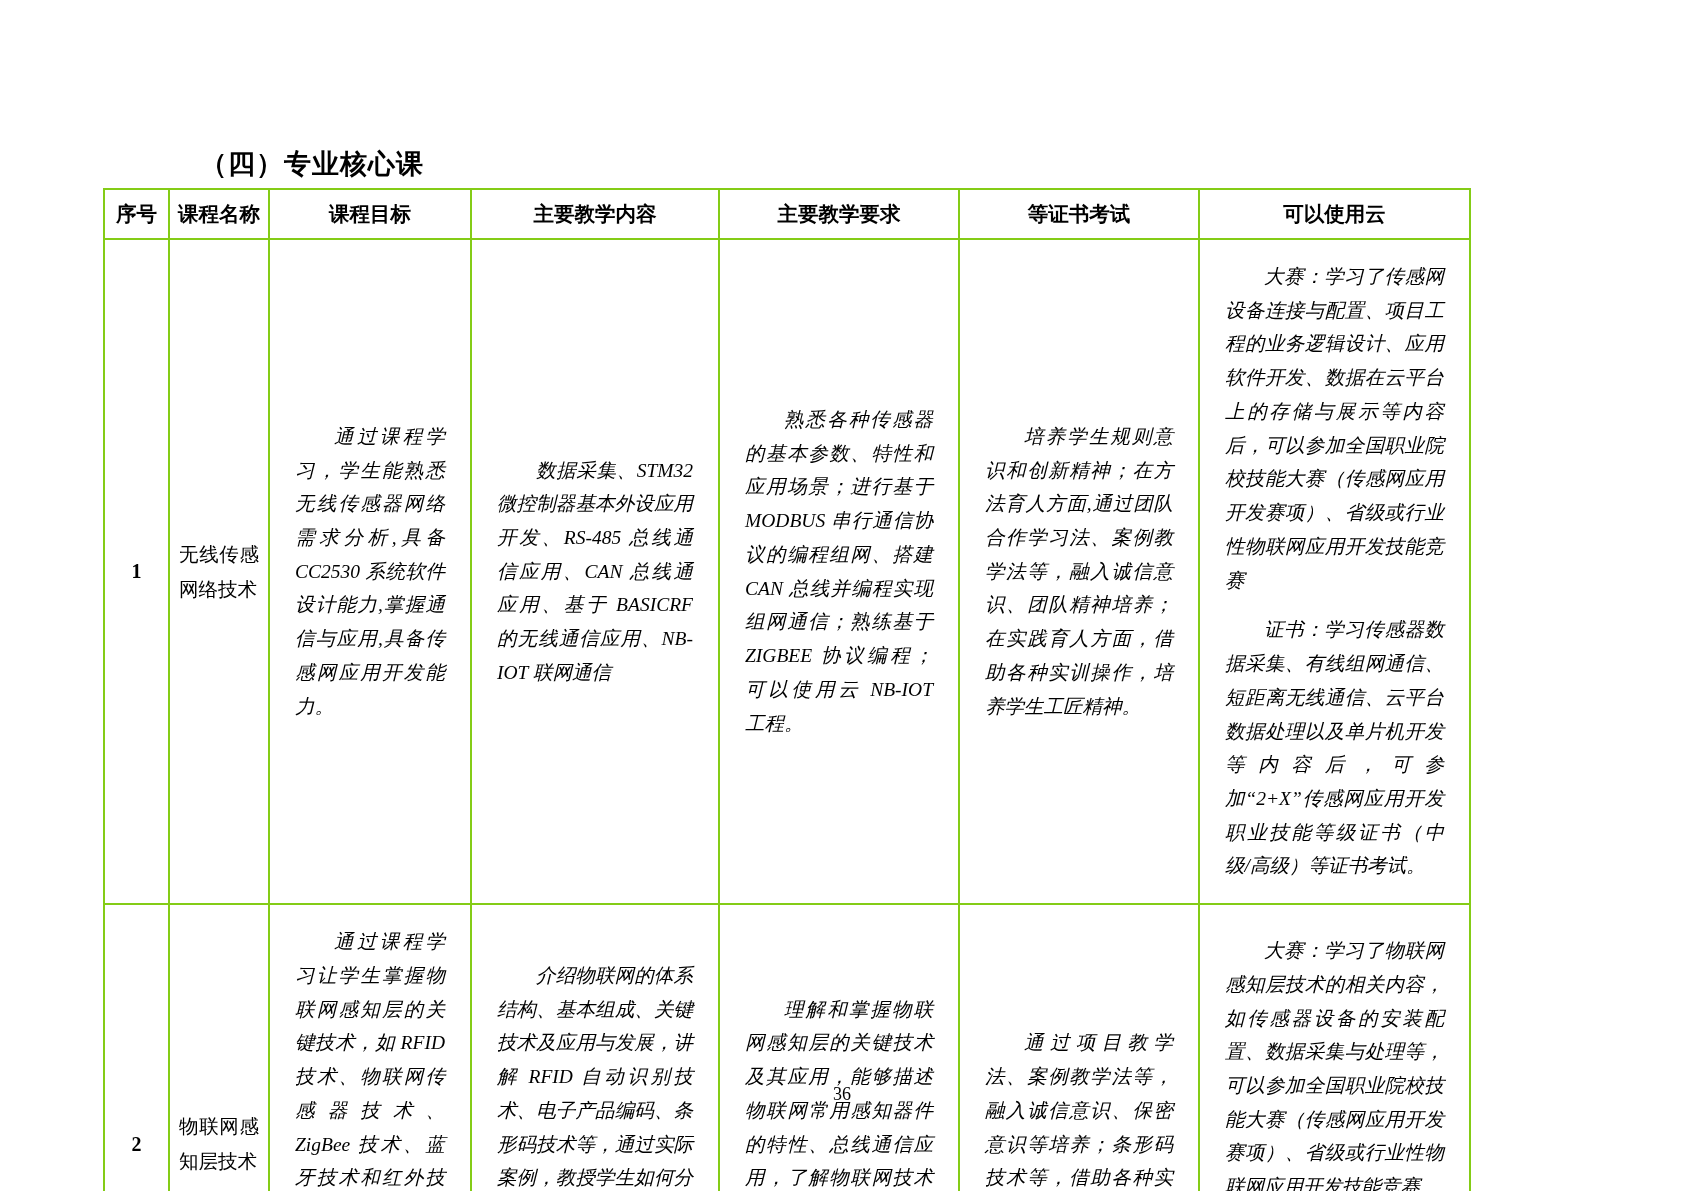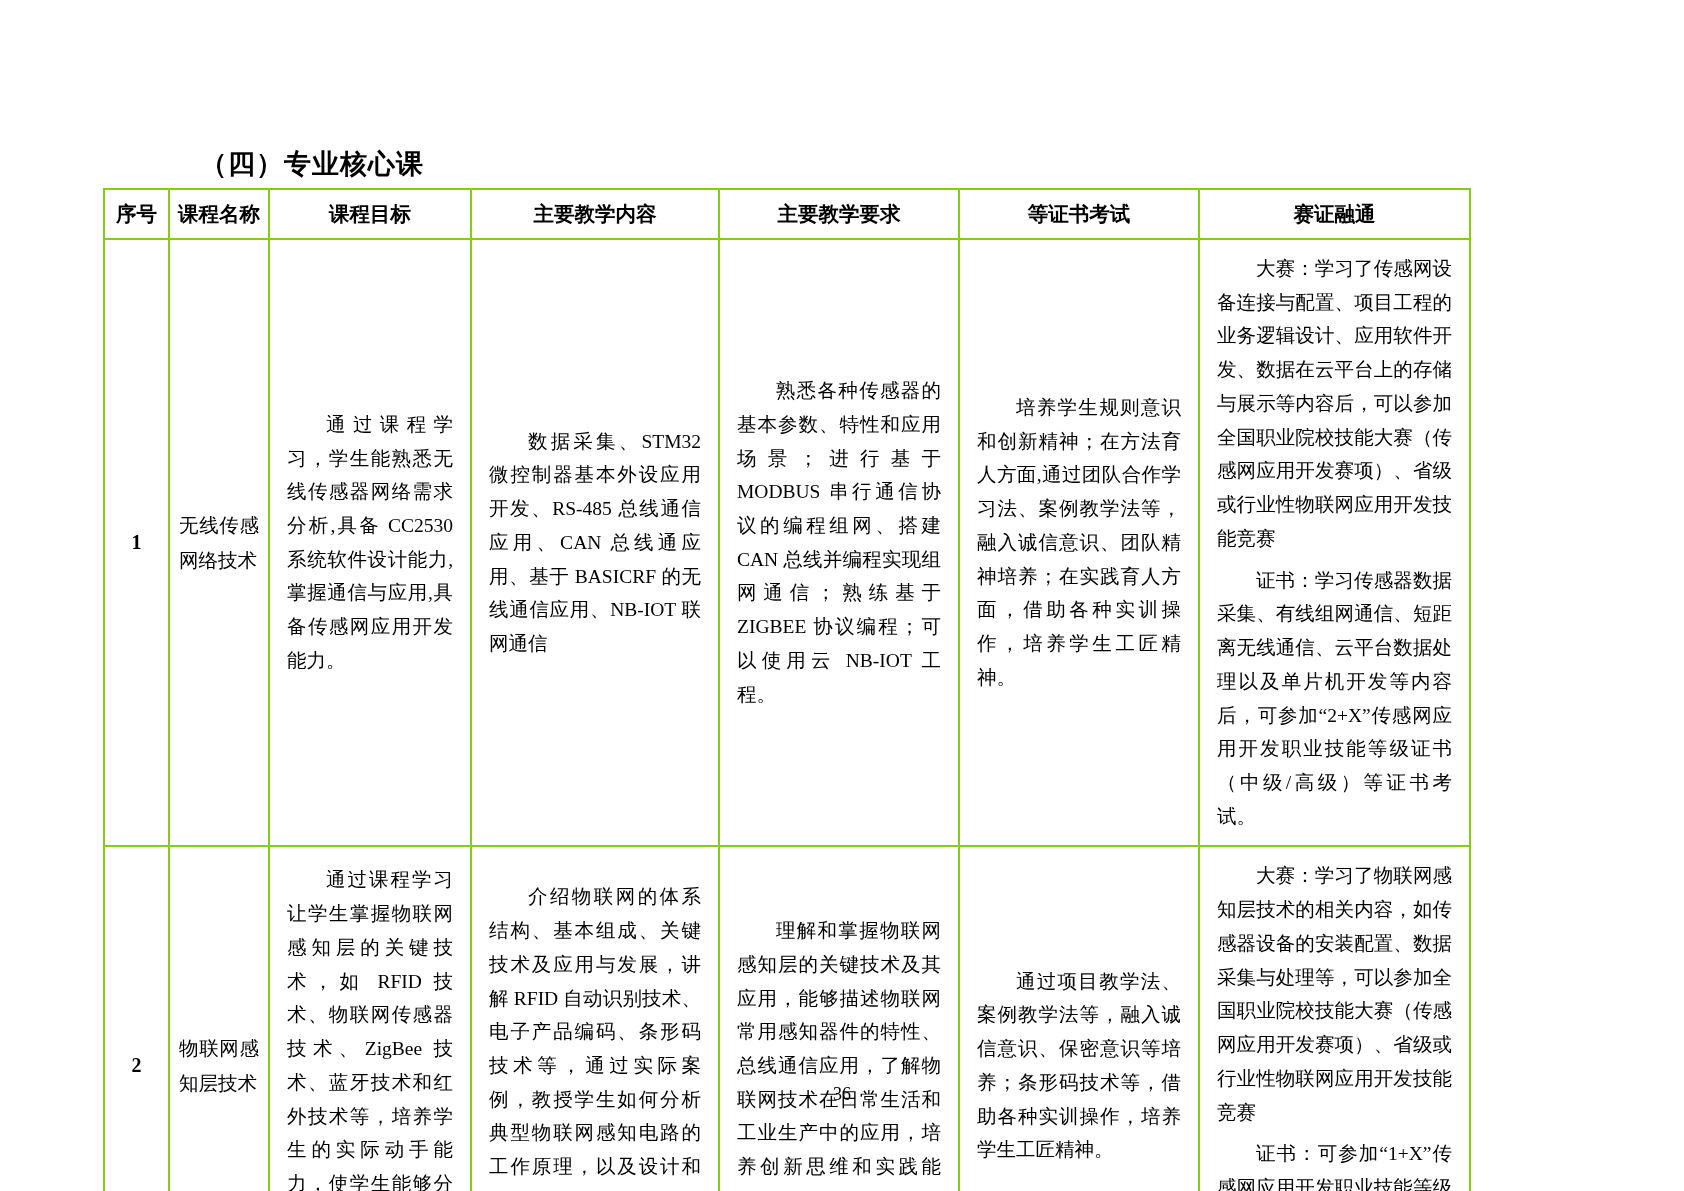--- a/index.html
+++ b/index.html
@@ -34,22 +34,22 @@
     text-align:center;font-weight:bold;font-size:20px;
     font-family:"Liberation Serif","DejaVu Serif",serif;
   }
   td.cell-name{padding:16px 9px;margin-top:44px;}
   td.cell-name .nm{
     margin:0;font-size:19.5px;line-height:1.8;
     text-align:justify;text-align-last:left;
   }
   td.cell-text{padding:4px 9px;}
   td.cell-text p{
-    margin:8px;font-size:19.5px;line-height:1.73;
-    text-indent:2em;text-align:justify;text-align-last:left;
+    margin:16px;font-size:19.5px;line-height:1.73;
+    text-indent:2em;text-align:justify;text-align-last:left;font-style:italic;
   }
   .page-number{
     position:absolute;left:0;top:1084px;width:1684px;
     text-align:center;font-size:18px;
   }
 </style>
 </head>
 <body>
 
 <div>
@@ -67,21 +67,21 @@
       <col style="width:271px">
     </colgroup>
     <thead>
       <tr>
         <th>序号</th>
         <th>课程名称</th>
         <th>课程目标</th>
         <th>主要教学内容</th>
         <th>主要教学要求</th>
         <th>等证书考试</th>
-        <th>赛证融通</th>
+        <th>可以使用云</th>
       </tr>
     </thead>
     <tbody>
       <tr class="row-1">
         <td class="cell-no">1</td>
         <td class="cell-name">
           <p class="nm">无线传感网络技术</p>
         </td>
         <td class="cell-text">
           <p>通过课程学习，学生能熟悉无线传感器网络需求分析,具备 CC2530 系统软件设计能力,掌握通信与应用,具备传感网应用开发能力。</p>

